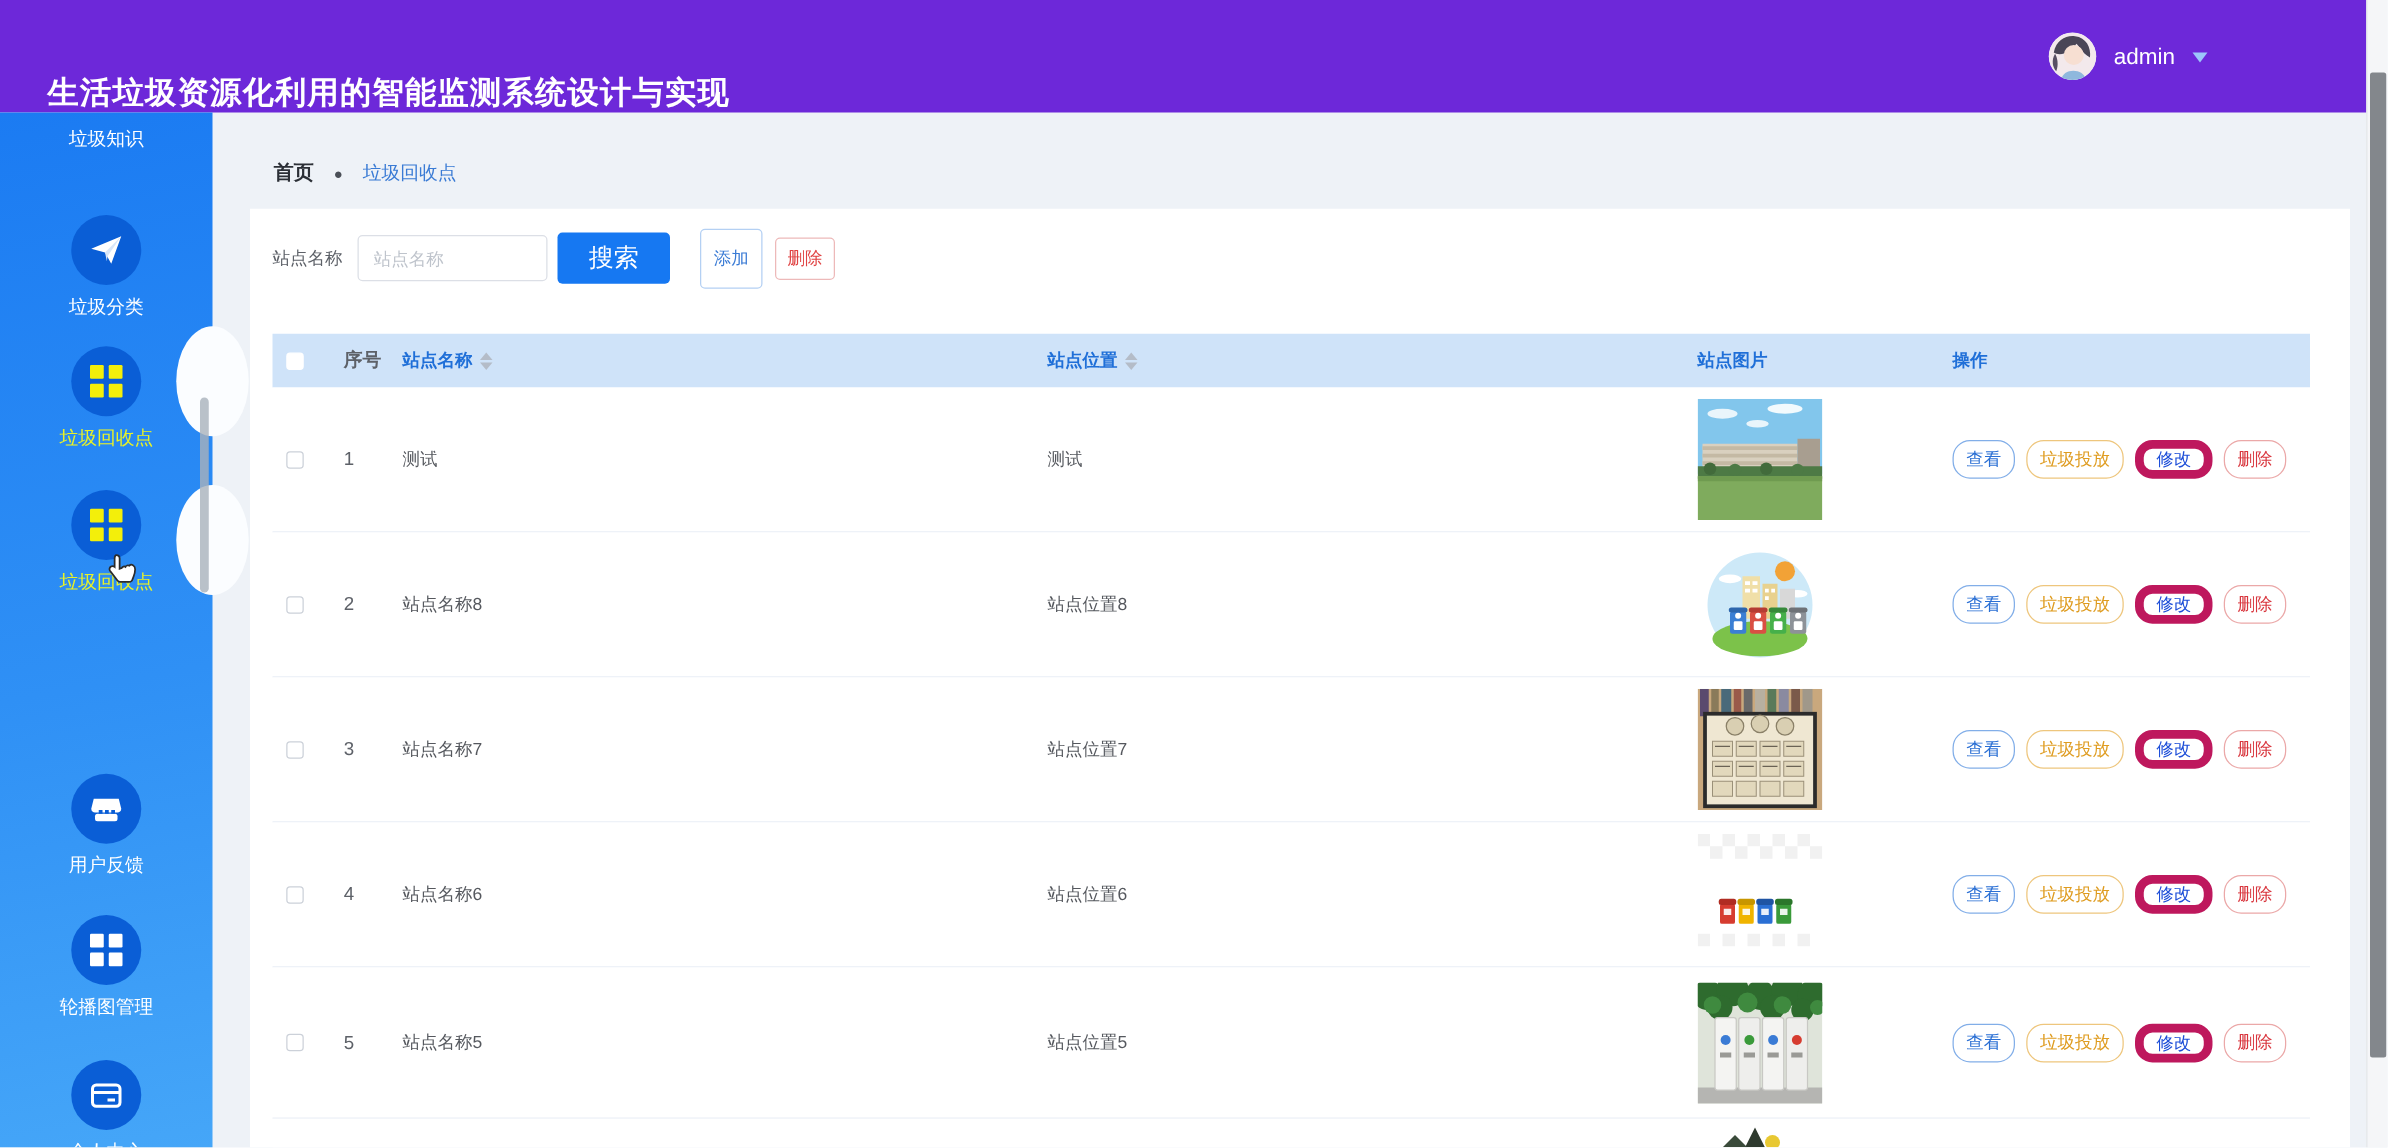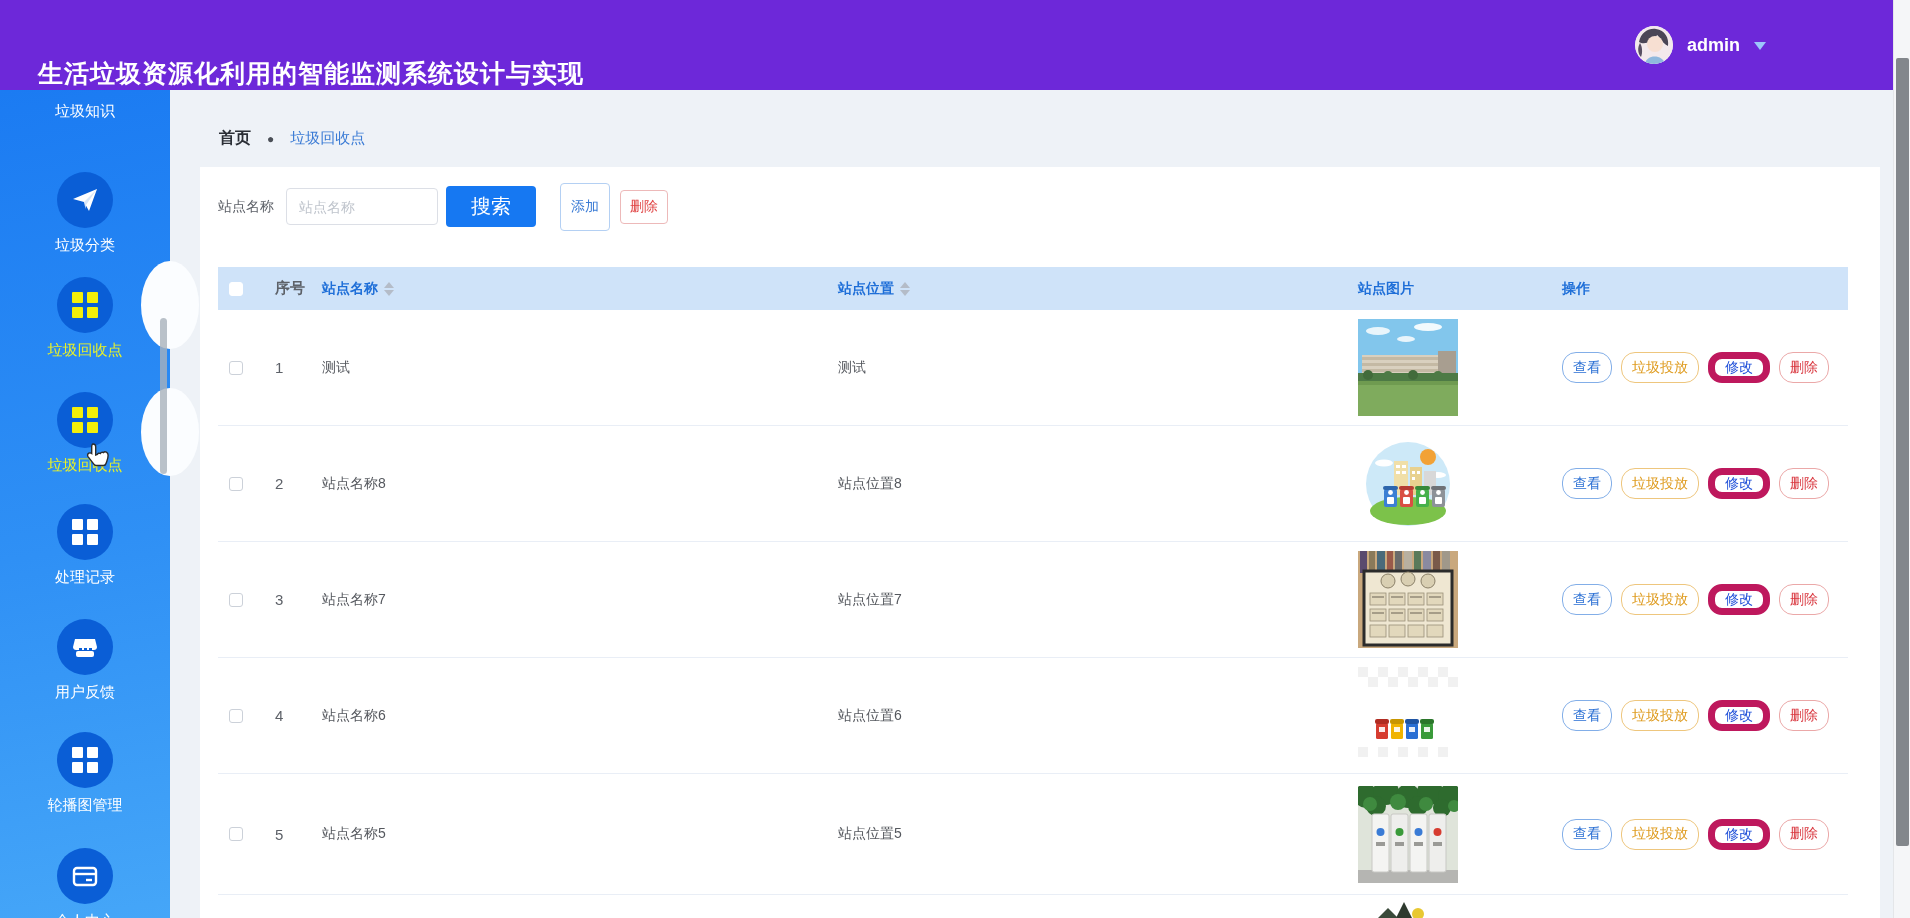--- a/index.html
+++ b/index.html
@@ -12,21 +12,21 @@
 
   
   .top-header{
     position:absolute; left:0; top:0; width:1896px; height:90px;
     background:#6d28d9; color:#fff;
     display:flex; align-items:flex-end;
   }
   .app-title{ margin-left:38px; font-size:25px; font-weight:bold; letter-spacing:1px; }
   .user-area{ position:absolute; right:130px; top:0; height:90px; display:flex; align-items:center; gap:14px; cursor:pointer;}
   .avatar{ width:38px; height:38px; border-radius:50%; overflow:hidden; background:#e8f0fa; flex:0 0 auto;}
-  .user-name{ font-size:18px; font-weight:bold; color:#fff; }
+  .user-name{ font-size:18px; font-weight:normal; color:#fff; }
   .user-caret{ width:0; height:0; border-left:6px solid transparent; border-right:6px solid transparent; border-top:8px solid #9cc6fb; margin-top:2px;}
 
   
   .sidebar{
     position:absolute; left:0; top:90px; width:170px; height:828px;
     background:linear-gradient(170deg,#1b7bf2 0%,#2f90f5 55%, #45a6f8 100%);
   }
   .side-item{ position:absolute; left:0; width:170px; text-align:center; cursor:pointer;}
   .side-label{ display:block; font-size:15px; color:#ffffff; }
   .side-item.active .side-label, .side-item.hover .side-label{ color:#e9f227; }
@@ -153,31 +153,20 @@
       <span class="grid-glyph yellow">
           <span></span>
           <span></span>
           <span></span>
           <span></span>
         </span>
     </div>
     <span class="side-label" style="margin-top:8px;">垃圾回收点</span>
   </div>
 
-  <div class="side-item" style="top:414px;">
-    <div class="icon-circle">
-      <span class="grid-glyph">
-          <span></span>
-          <span></span>
-          <span></span>
-          <span></span>
-        </span>
-    </div>
-    <span class="side-label" style="margin-top:8px;">处理记录</span>
-  </div>
 
   <div class="side-item" style="top:529px;">
     <div class="icon-circle">
       <svg width="30" height="30" viewBox="0 0 30 30">
         <path d="M5 7 h20 l2 8 c0 2-1.5 3-3 3 h-18 c-1.5 0-3-1-3-3 Z" fill="#ffffff"></path>
         <rect x="6" y="19" width="18" height="6" rx="2" fill="#ffffff"></rect>
         <rect x="9" y="16" width="3" height="3" fill="#0a5ed6"></rect>
         <rect x="14" y="16" width="3" height="3" fill="#0a5ed6"></rect>
         <rect x="19" y="16" width="3" height="3" fill="#0a5ed6"></rect>
       </svg>

